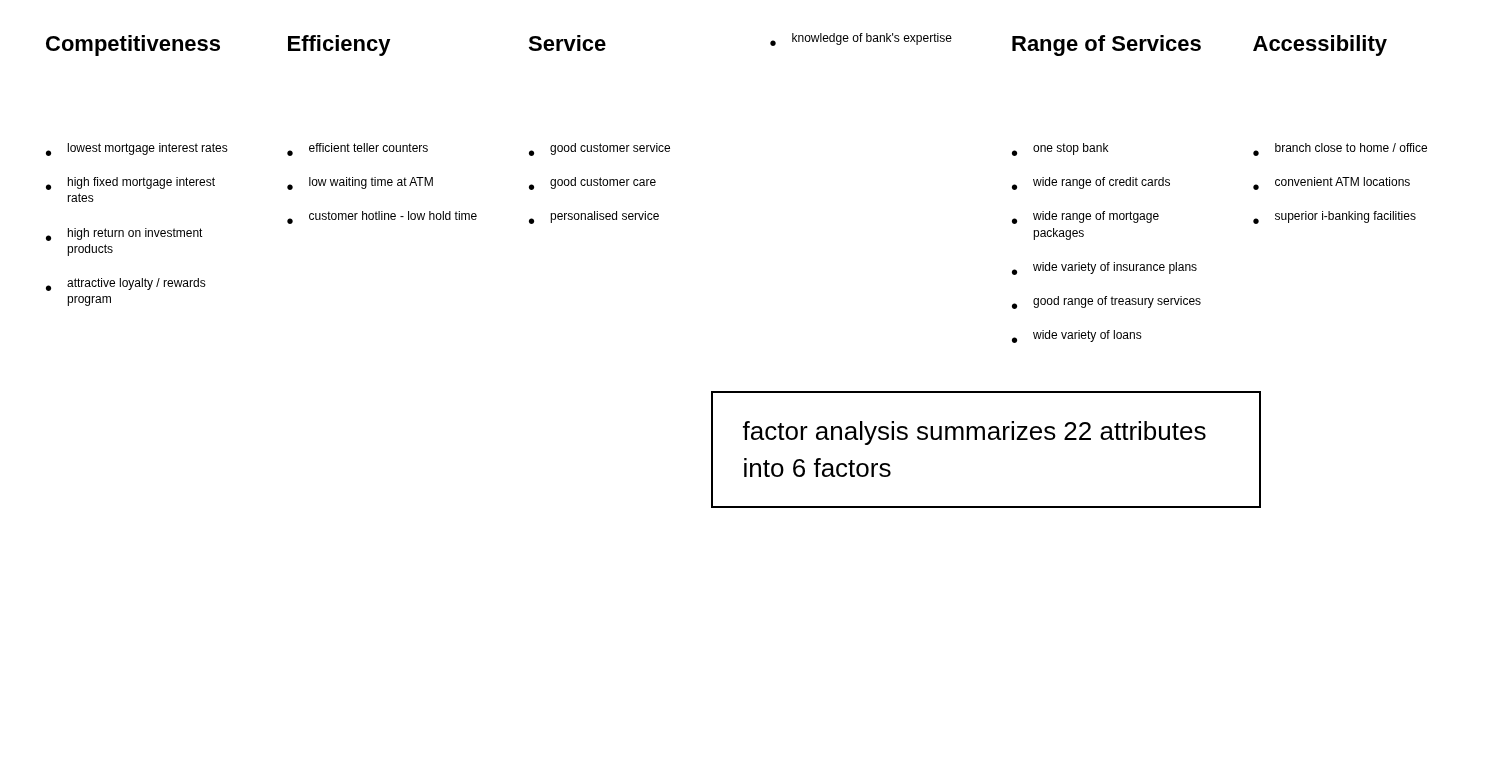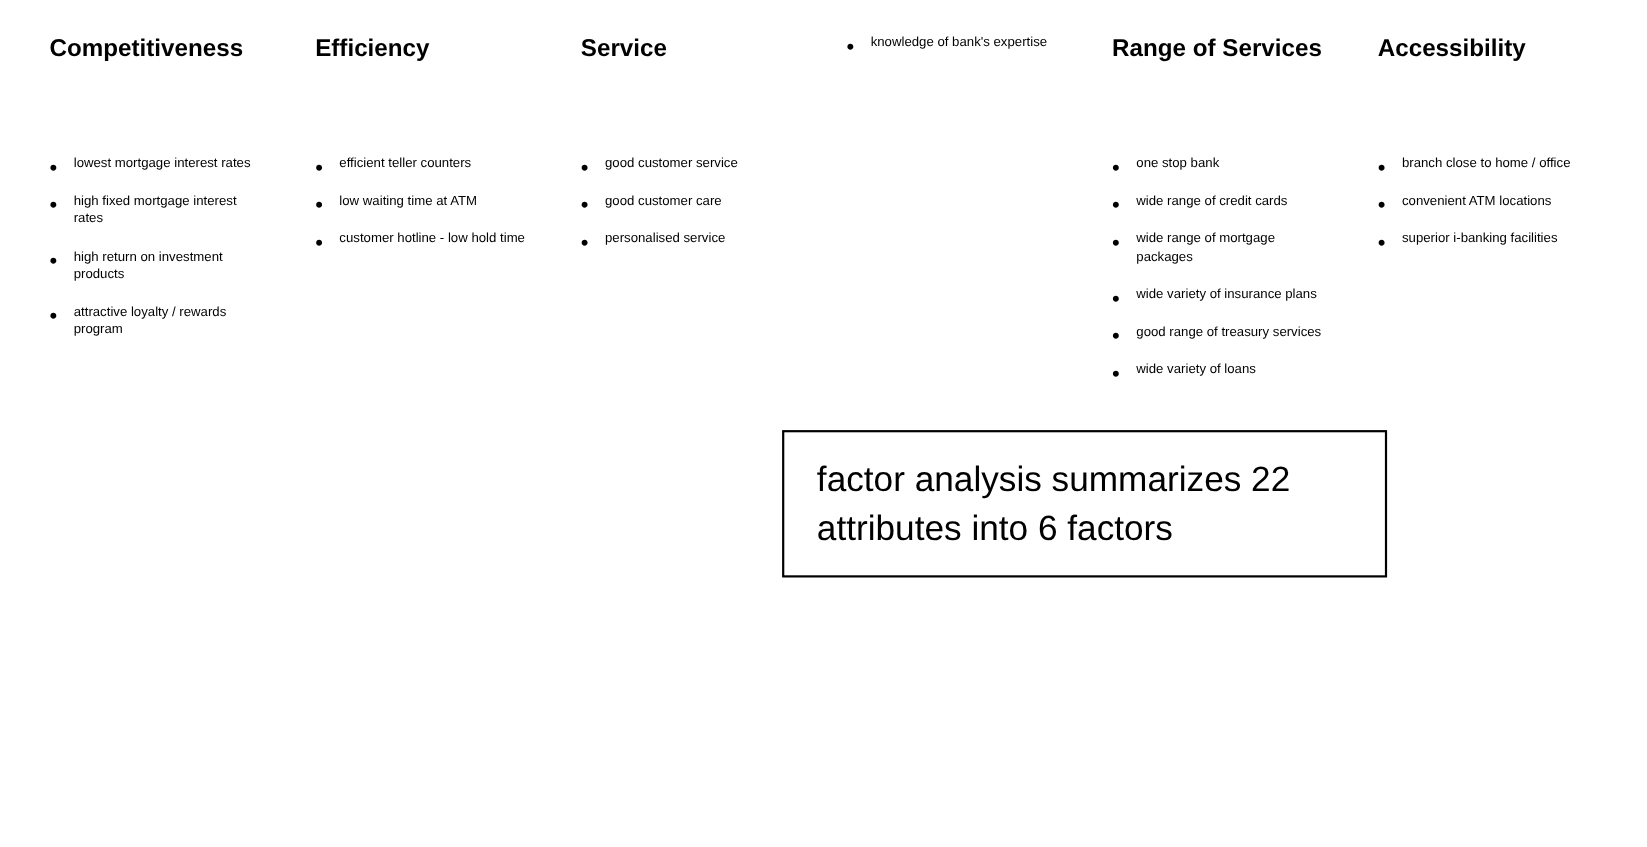--- a/index.html
+++ b/index.html
@@ -62,21 +62,21 @@
     .bottom-section {
       display: flex;
       justify-content: center;
       margin-top: 20px;
       padding-left: 33%;
     }
 
     .callout-box {
       border: 2px solid #000000;
       padding: 20px 30px;
-      font-size: 32px;
+      font-size: 26px;
       line-height: 1.4;
       background: #ffffff;
       max-width: 550px;
     }
   </style>
 </head>
 <body>
 
 <div class="grid-container">
 <div class="column">

